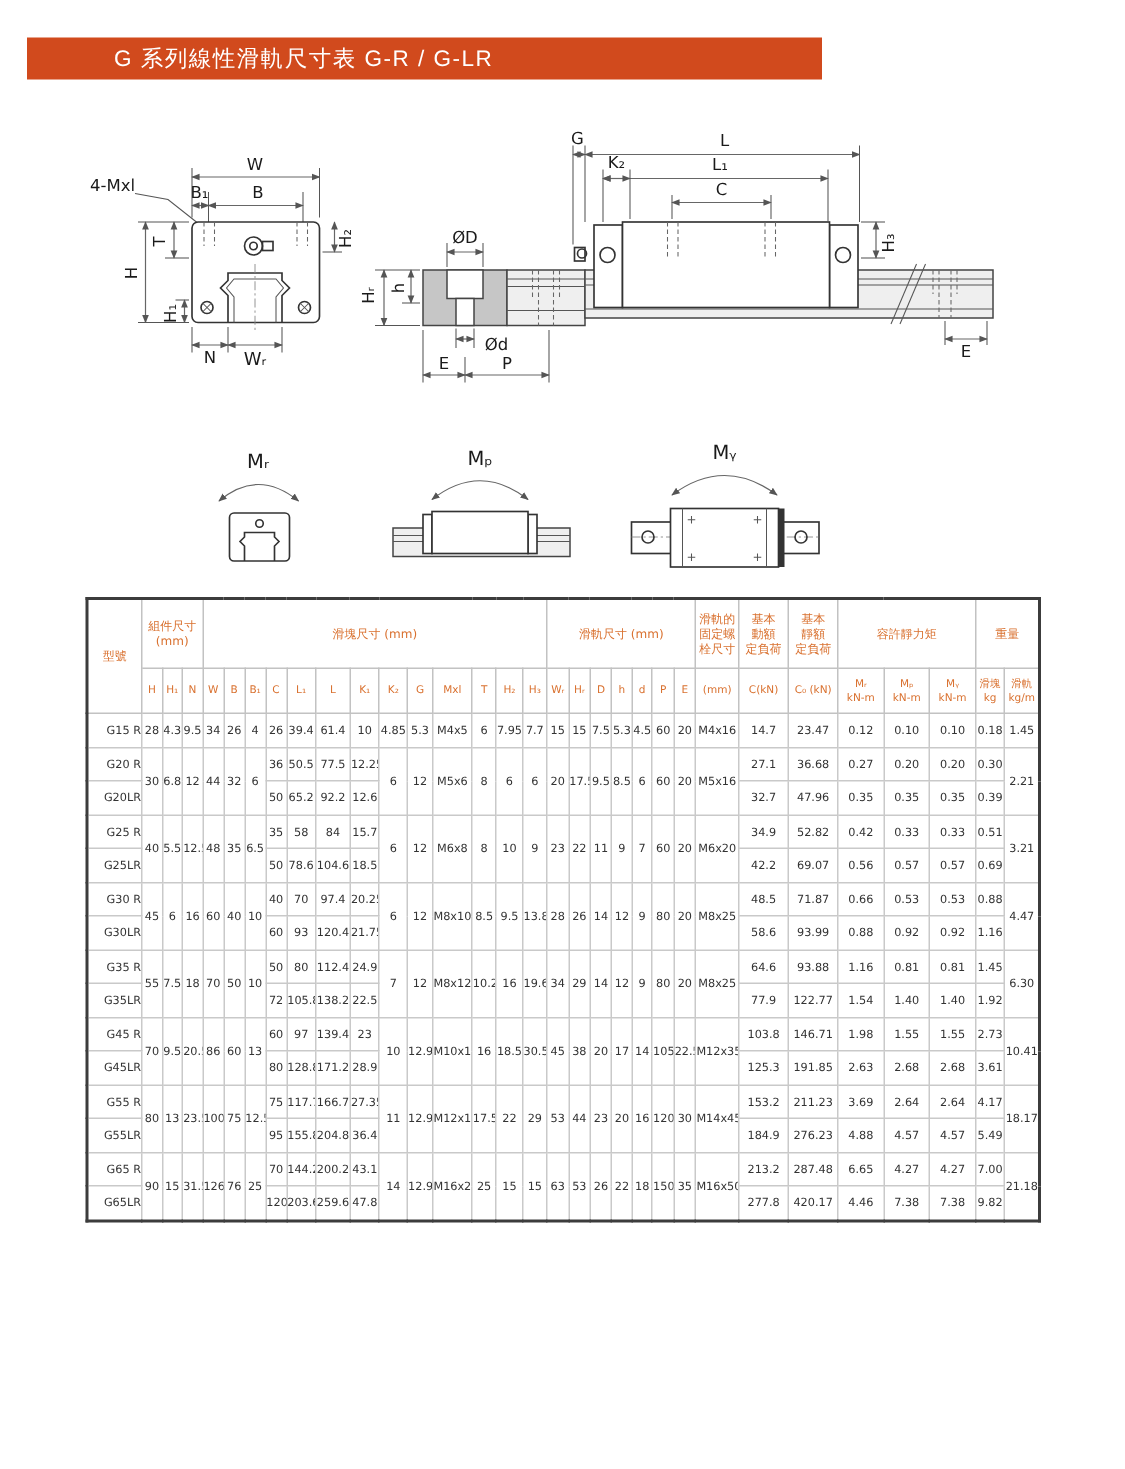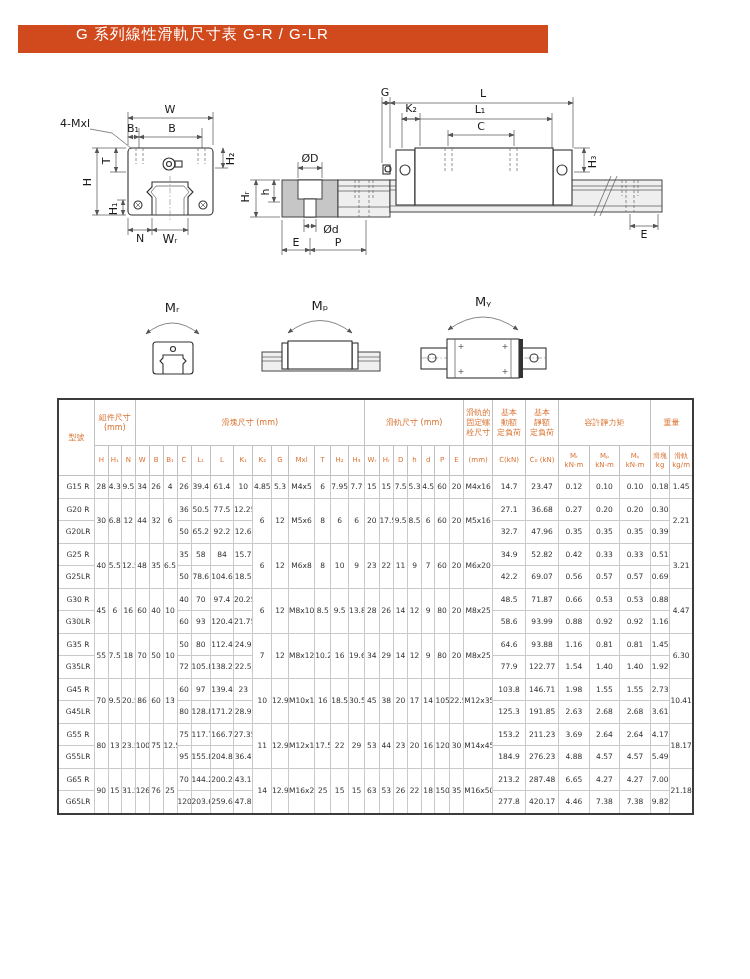--- a/index.html
+++ b/index.html
@@ -1,37 +1,37 @@
 <!DOCTYPE html>
 <html><head>
 <meta charset="utf-8">
 <style>
   html,body{margin:0;padding:0;background:#ffffff;}
   body{width:750px;height:979px;position:relative;font-family:"Liberation Sans","DejaVu Sans",sans-serif;overflow:hidden;}
   .titlebar{position:absolute;left:18px;top:25px;width:530px;height:28px;background:#d14a1d;color:#ffffff;
-            display:flex;align-items:flex-start;font-size:15px;letter-spacing:1px;padding-left:58px;box-sizing:border-box;}
+            display:flex;align-items:center;font-size:15px;letter-spacing:1px;padding-left:58px;box-sizing:border-box;}
   svg.diagrams{position:absolute;left:0;top:80px;}
   .ln{stroke:#333;stroke-width:1.1;fill:none;}
   .lnf{stroke:#333;stroke-width:1.1;fill:#ffffff;}
   .thin{stroke:#555;stroke-width:.7;fill:none;}
   .dim{stroke:#666;stroke-width:.8;fill:none;}
   .dsh{stroke:#666;stroke-width:.7;fill:none;stroke-dasharray:3 2;}
   .cl{stroke:#888;stroke-width:.6;fill:none;stroke-dasharray:6 2 1.5 2;}
   .lbl{font-family:"DejaVu Sans",sans-serif;font-size:11px;fill:#1a1a1a;text-anchor:middle;}
   .mlbl{font-family:"DejaVu Sans",sans-serif;font-size:13px;fill:#1a1a1a;text-anchor:middle;}
   .gray{fill:#c6c6c6;stroke:#444;stroke-width:1;}
   .lite{fill:#efefef;stroke:#444;stroke-width:1;}
   table.spec{position:absolute;left:57px;top:398px;width:637px;border-collapse:collapse;table-layout:fixed;
              font-family:"DejaVu Sans",sans-serif;border:2px solid #3c3c3c;}
   table.spec th{color:#d9702e;font-weight:normal;font-size:7px;line-height:1.25;white-space:pre-line;
                 border:1px solid #c2c2c2;padding:1px 0;text-align:center;}
   table.spec th.grp{font-size:8px;}
   table.spec td{color:#333;font-size:7.5px;border:1px solid #c9c9c9;text-align:center;padding:0;height:21.5px;
                 white-space:nowrap;overflow:hidden;}
-  table.spec td.model{text-align:center;padding-left:3px;}
+  table.spec td.model{text-align:right;padding-left:3px;}
   table.spec thead tr.sub th{height:27px;}
   table.spec thead tr.top th{height:43px;}
   table.spec thead{border-bottom:1px solid #8a8a8a;}
 </style>
 </head>
 <body>
 
 <div class="titlebar">
   <span>G 系列線性滑軌尺寸表 G-R / G-LR</span>
 </div>

